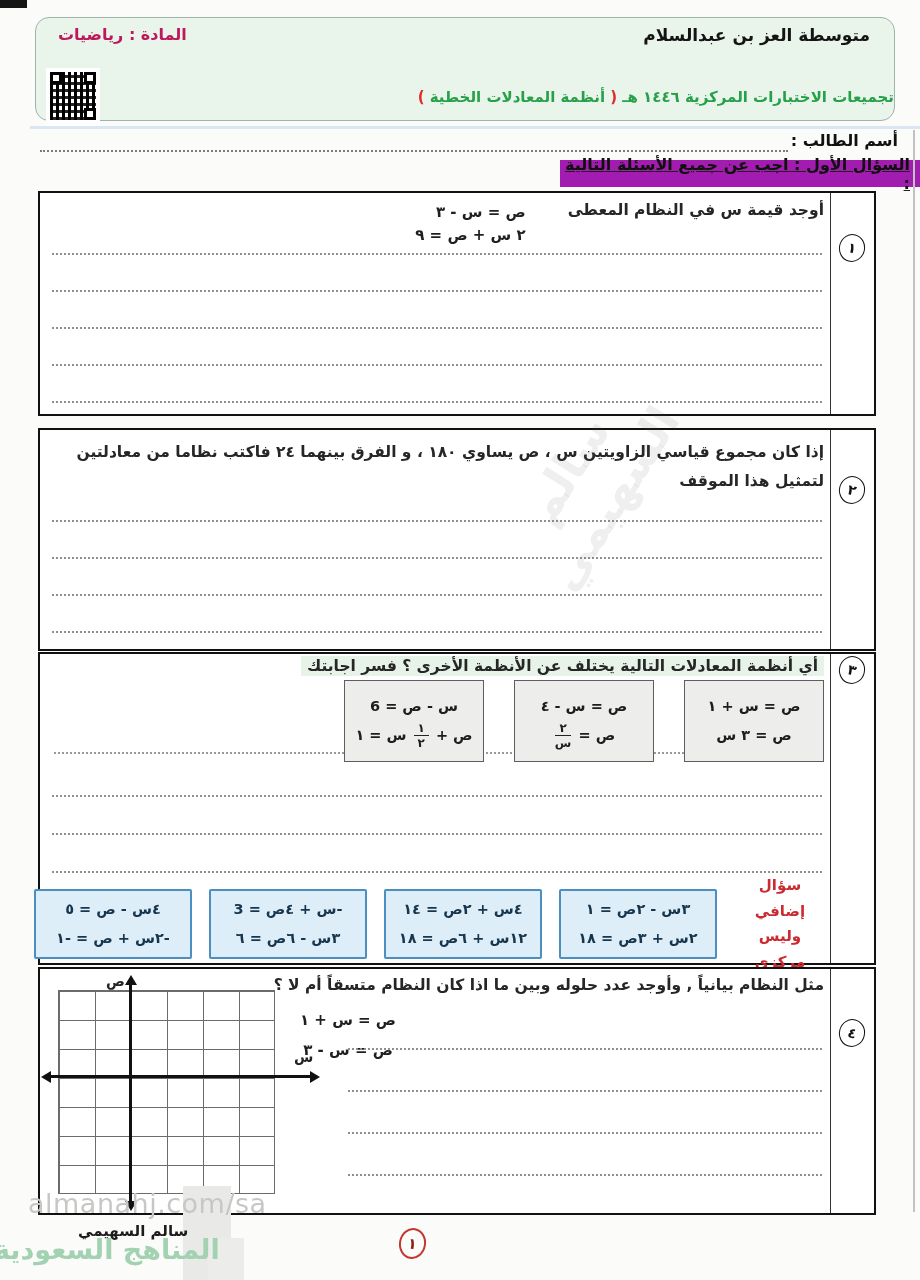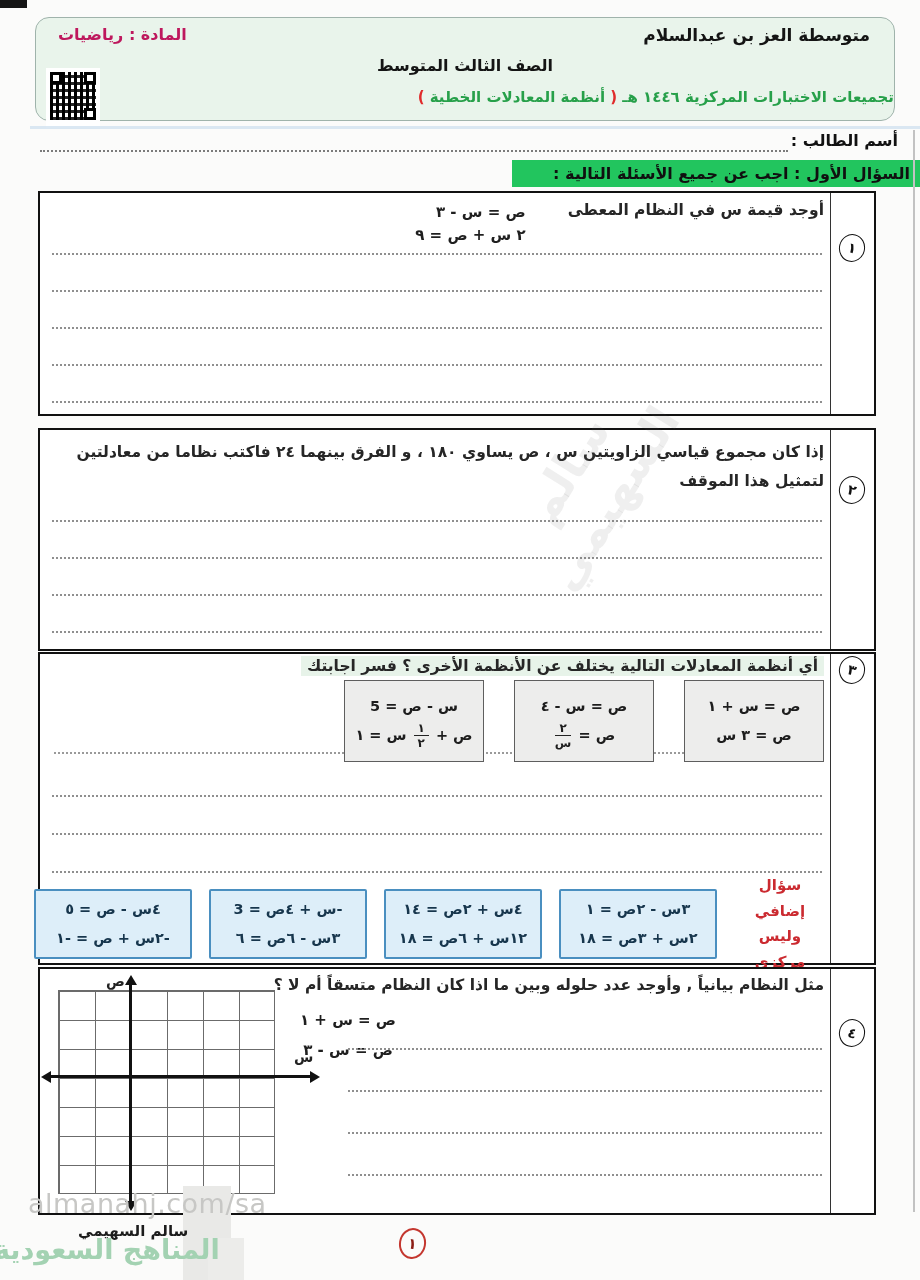--- a/index.html
+++ b/index.html
@@ -34,22 +34,22 @@
   }
   .qr .f { position:absolute; width:12px; height:12px; border:3px solid #000; background:#fff; }
   .qr .f1 { top:0; right:0; } .qr .f2 { top:0; left:0; } .qr .f3 { bottom:0; right:0; }
   .hdr-underline { position:absolute; top:126px; left:30px; right:0; height:3px; background:#cfe0ef; opacity:.75; }
 
   
   .student-row { position:absolute; top:131px; left:38px; right:22px; height:26px; }
   .student-label { position:absolute; right:0; top:0; font-size:16px; font-weight:bold; color:#111; }
   .student-line { position:absolute; left:2px; right:110px; top:19px; border-bottom:2px dotted #7b7b7b; }
   .section-bar {
-    position:absolute; top:160px; right:0; width:408px; height:27px;
-    background:#22c55e; display:flex; align-items:center;
+    position:absolute; top:160px; right:0; width:360px; height:27px;
+    background:#a21caf; display:flex; align-items:center;text-decoration:underline;
   }
   .section-bar span { padding-right:10px; font-size:16px; font-weight:bold; color:#101010; }
 
   
   .qbox { position:absolute; left:38px; width:838px; border:2.5px solid #111; background:#fff; }
   .q1 { top:191px; height:225px; }
   .q2 { top:428px; height:223px; }
   .q3 { top:652px; height:313px; }
   .q4 { top:967px; height:248px; }
   .numcol { position:absolute; top:0; bottom:0; right:0; width:44px; border-right:1.5px solid #333; border-right-width:0; border-left:1.5px solid #333; }
@@ -151,21 +151,20 @@
   }
 </style>
 </head>
 <body>
 
 <div class="corner-mark"></div>
 
 <div class="header-box">
   <div class="hdr-school">متوسطة العز بن عبدالسلام</div>
   <div class="hdr-subject">المادة : رياضيات</div>
-  <div class="hdr-grade">الصف الثالث المتوسط</div>
   <div class="hdr-series">
     <span class="green-txt">تجميعات الاختبارات المركزية ١٤٤٦ هـ </span><span class="red-txt">( </span><span class="green-txt">أنظمة المعادلات الخطية</span><span class="red-txt"> )</span>
   </div>
   <div class="qr-wrap">
     <div class="qr">
       <div class="f f1"></div>
         <div class="f f2"></div>
         <div class="f f3"></div>
     </div>
   </div>
@@ -236,21 +235,21 @@
         <div>ص = ٣ س</div>
       </div>
       <div class="eqbox">
         <div>ص = س - ٤</div>
         <div><span>ص = </span><span class="frac">
               <span class="ftop">٢</span>
               <span class="fbot">س</span>
             </span></div>
       </div>
       <div class="eqbox">
-        <div>س - ص = 5</div>
+        <div>س - ص = 6</div>
         <div><span>ص + </span><span class="frac">
               <span class="ftop">١</span>
               <span class="fbot">٢</span>
             </span><span> س = ١</span></div>
       </div>
     </div>
     <div class="lines q3-lines">
       <div class="dl"></div>
       <div class="dl"></div>
       <div class="dl"></div>

